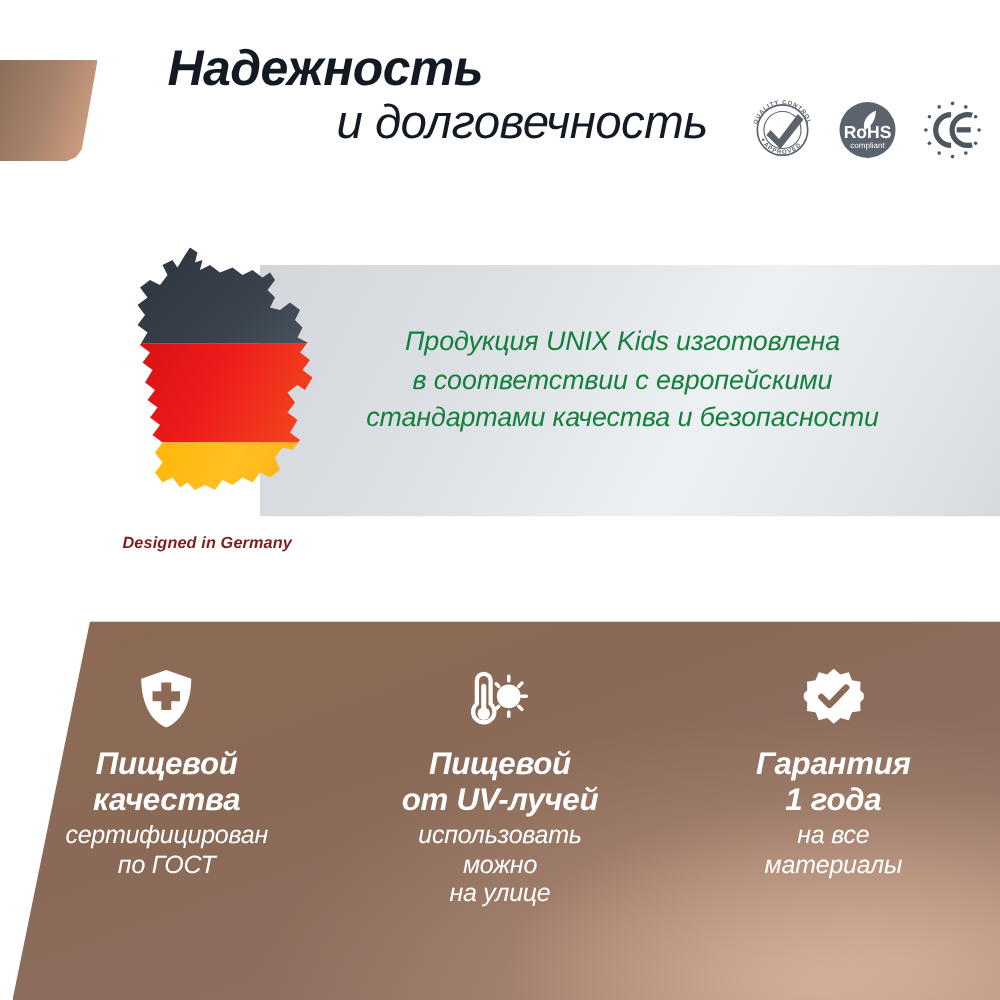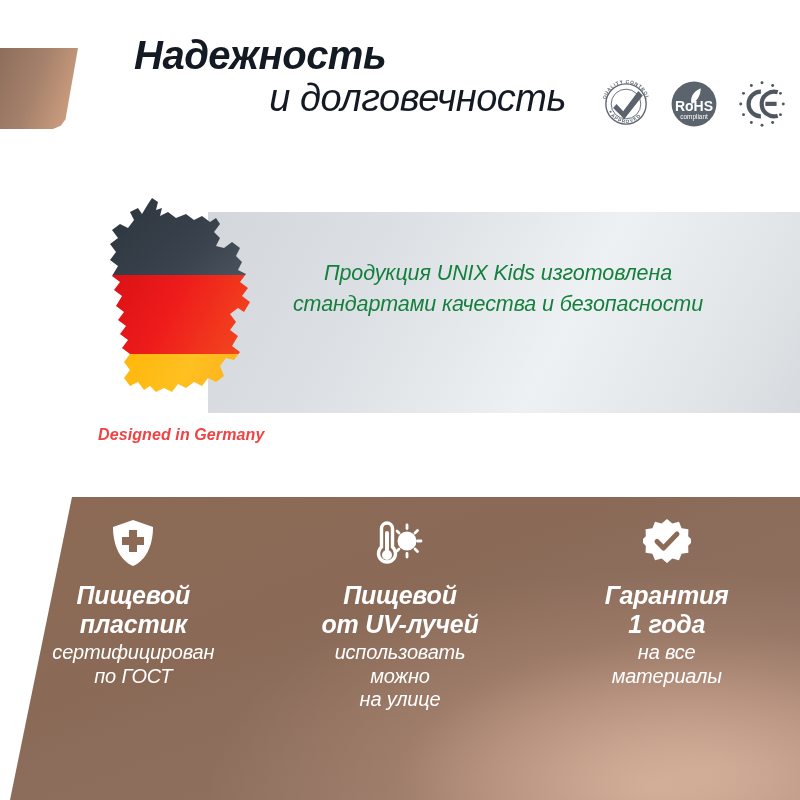--- a/index.html
+++ b/index.html
@@ -96,24 +96,24 @@
     top: 196px;
     width: 205px;
     height: 232px;
   }
   .map-wrap svg { display: block; }
 
   .designed-label {
     position: absolute;
     left: 98px;
     top: 426px;
-    font-size: 16px;
+    font-size: 13px;
     font-style: italic;
     font-weight: bold;
-    color: #ef4444;
+    color: #7f1d1d;
     letter-spacing: 0.1px;
   }
 
   
   .feature-panel {
     position: absolute;
     left: 0;
     top: 497px;
     width: 800px;
     height: 303px;
@@ -136,21 +136,21 @@
     top: 497px;
     width: 800px;
     height: 303px;
     display: flex;
   }
   .feature {
     flex: 1 1 0;
     display: flex;
     flex-direction: column;
     align-items: center;
-    padding-top: 20px;
+    padding-top: 36px;
     color: #ffffff;
     text-align: center;
   }
   .feature-icon {
     height: 52px;
     display: flex;
     align-items: center;
     justify-content: center;
     margin-bottom: 12px;
   }
@@ -271,37 +271,38 @@
         <rect x="0" y="79" width="205" height="79" fill="url(#red)"></rect>
         <rect x="0" y="158" width="205" height="80" fill="url(#gld)"></rect>
       </g>
     </svg>
   </div>
 
   <div class="designed-label">Designed in Germany</div>
 
   <div class="info-text">
     <span>Продукция UNIX Kids изготовлена</span>
+    <span>в соответствии с европейскими</span>
     <span>стандартами качества и безопасности</span>
   </div>
 
   <div class="feature-panel"></div>
 
   <div class="features">
 
     <div class="feature">
       <div class="feature-icon">
         <svg width="42" height="48" viewBox="0 0 42 48">
           <path d="M21,1 L41,8 C41,28 33,42 21,47 C9,42 1,28 1,8 Z" fill="#ffffff"></path>
           <path d="M17,11 L25,11 L25,18 L32,18 L32,26 L25,26 L25,33 L17,33 L17,26 L10,26 L10,18 L17,18 Z" fill="#8c6a55"></path>
         </svg>
       </div>
       <div class="feature-title">
         <span>Пищевой</span>
-        <span>пластик</span>
+        <span>качества</span>
       </div>
       <div class="feature-sub">
         <span>сертифицирован</span>
         <span>по ГОСТ</span>
       </div>
     </div>
 
     <div class="feature">
       <div class="feature-icon">
         <svg width="50" height="48" viewBox="0 0 50 48">

